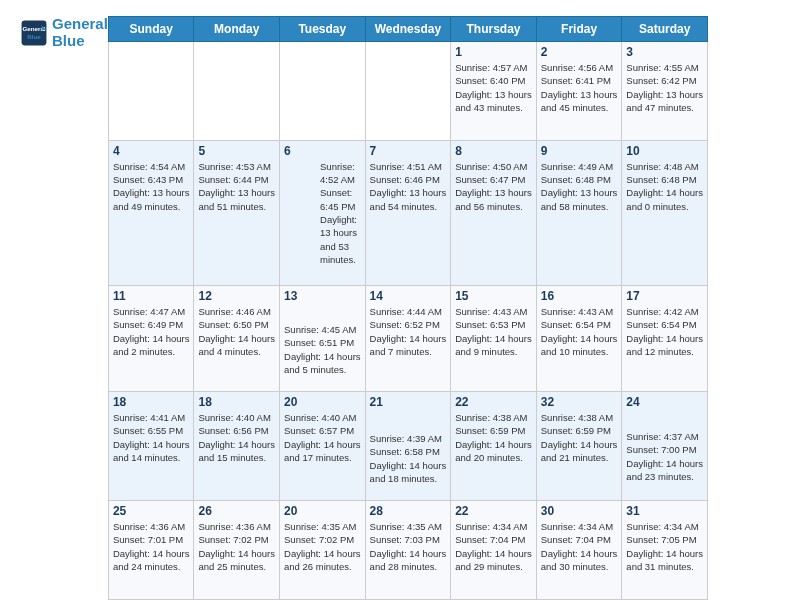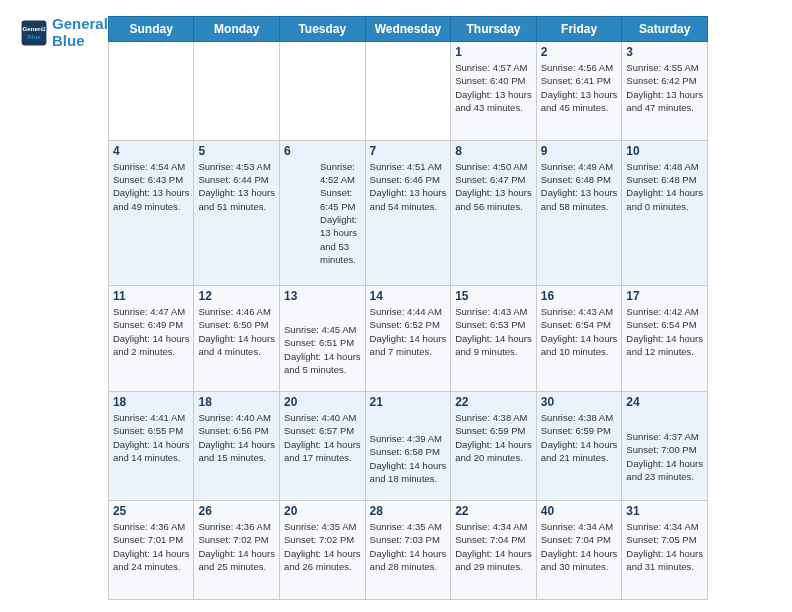--- a/index.html
+++ b/index.html
@@ -291,21 +291,21 @@
 and 18 minutes.</div>
           </td>
           <td>
             <div class="day-number">22</div>
             <div class="day-detail" style="white-space: pre-line;">Sunrise: 4:38 AM
 Sunset: 6:59 PM
 Daylight: 14 hours
 and 20 minutes.</div>
           </td>
           <td>
-            <div class="day-number">30</div>
+            <div class="day-number">32</div>
             <div class="day-detail" style="white-space: pre-line;">Sunrise: 4:38 AM
 Sunset: 6:59 PM
 Daylight: 14 hours
 and 21 minutes.</div>
           </td>
           <td>
             <div class="day-number">24</div>
             <div class="day-detail" style="white-space: pre-line; margin-top: 21px;">Sunrise: 4:37 AM
 Sunset: 7:00 PM
 Daylight: 14 hours
@@ -342,21 +342,21 @@
 and 28 minutes.</div>
           </td>
           <td>
             <div class="day-number">22</div>
             <div class="day-detail" style="white-space: pre-line;">Sunrise: 4:34 AM
 Sunset: 7:04 PM
 Daylight: 14 hours
 and 29 minutes.</div>
           </td>
           <td>
-            <div class="day-number">40</div>
+            <div class="day-number">30</div>
             <div class="day-detail" style="white-space: pre-line;">Sunrise: 4:34 AM
 Sunset: 7:04 PM
 Daylight: 14 hours
 and 30 minutes.</div>
           </td>
           <td>
             <div class="day-number">31</div>
             <div class="day-detail" style="white-space: pre-line;">Sunrise: 4:34 AM
 Sunset: 7:05 PM
 Daylight: 14 hours

